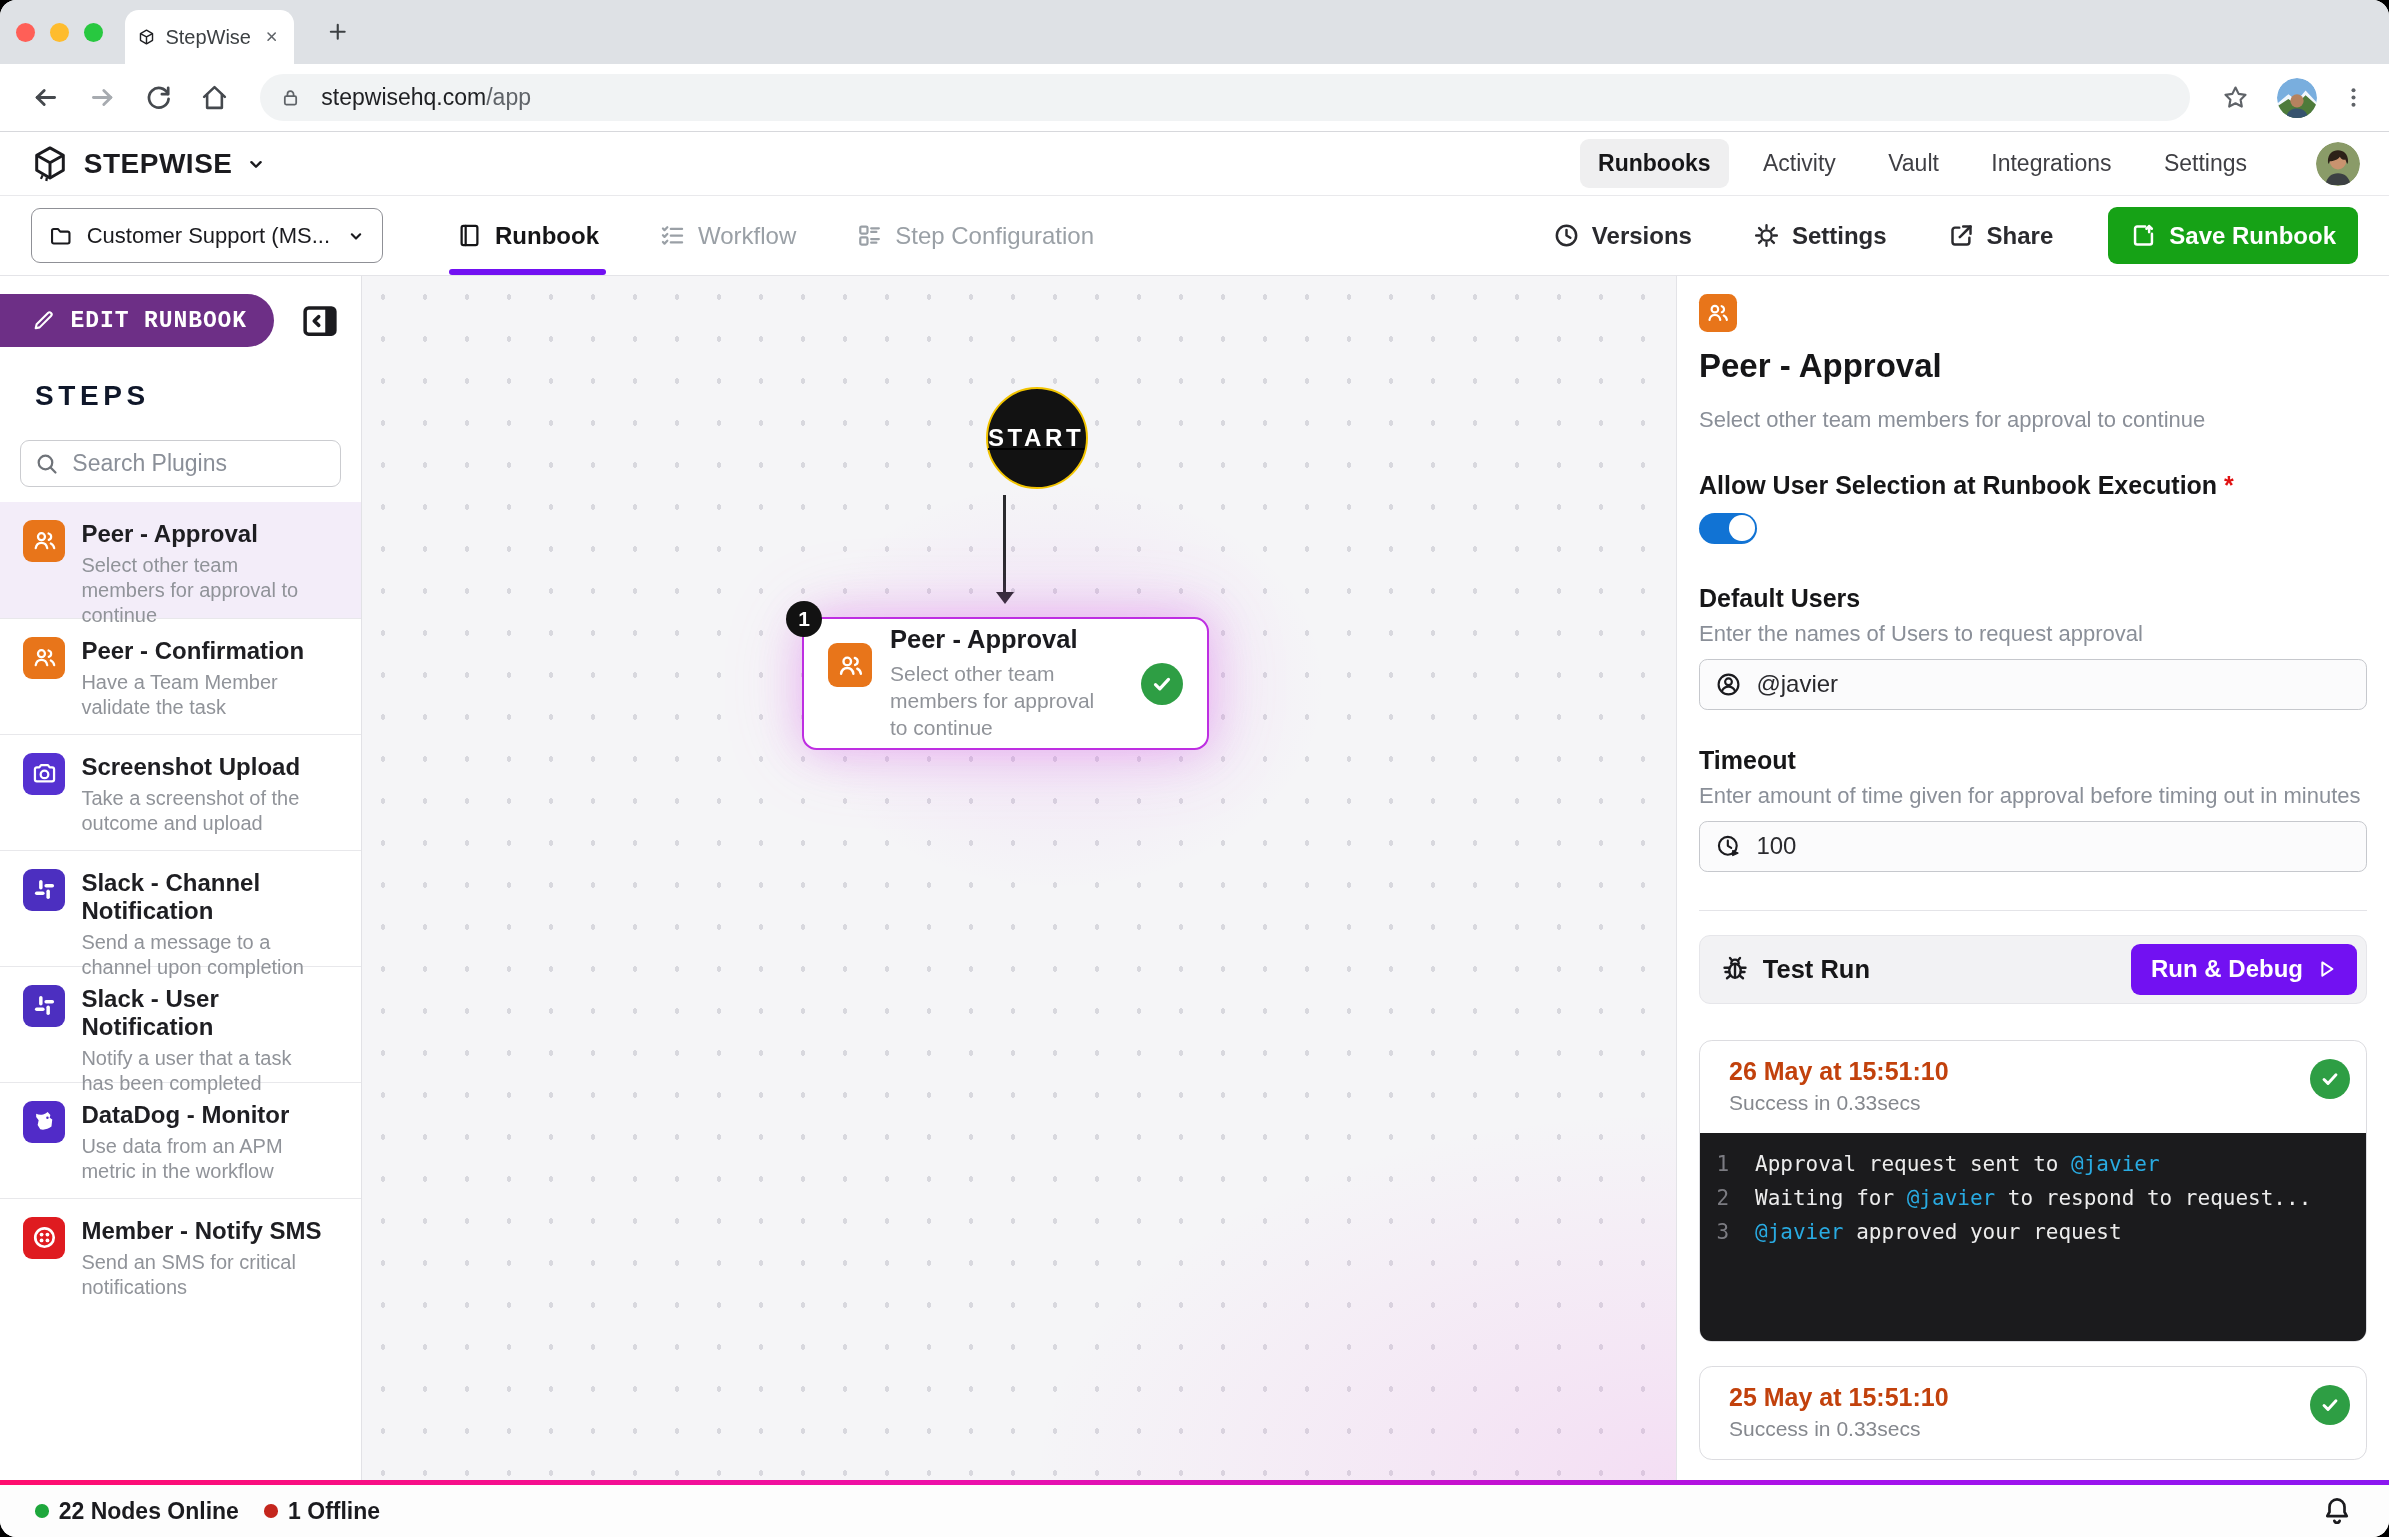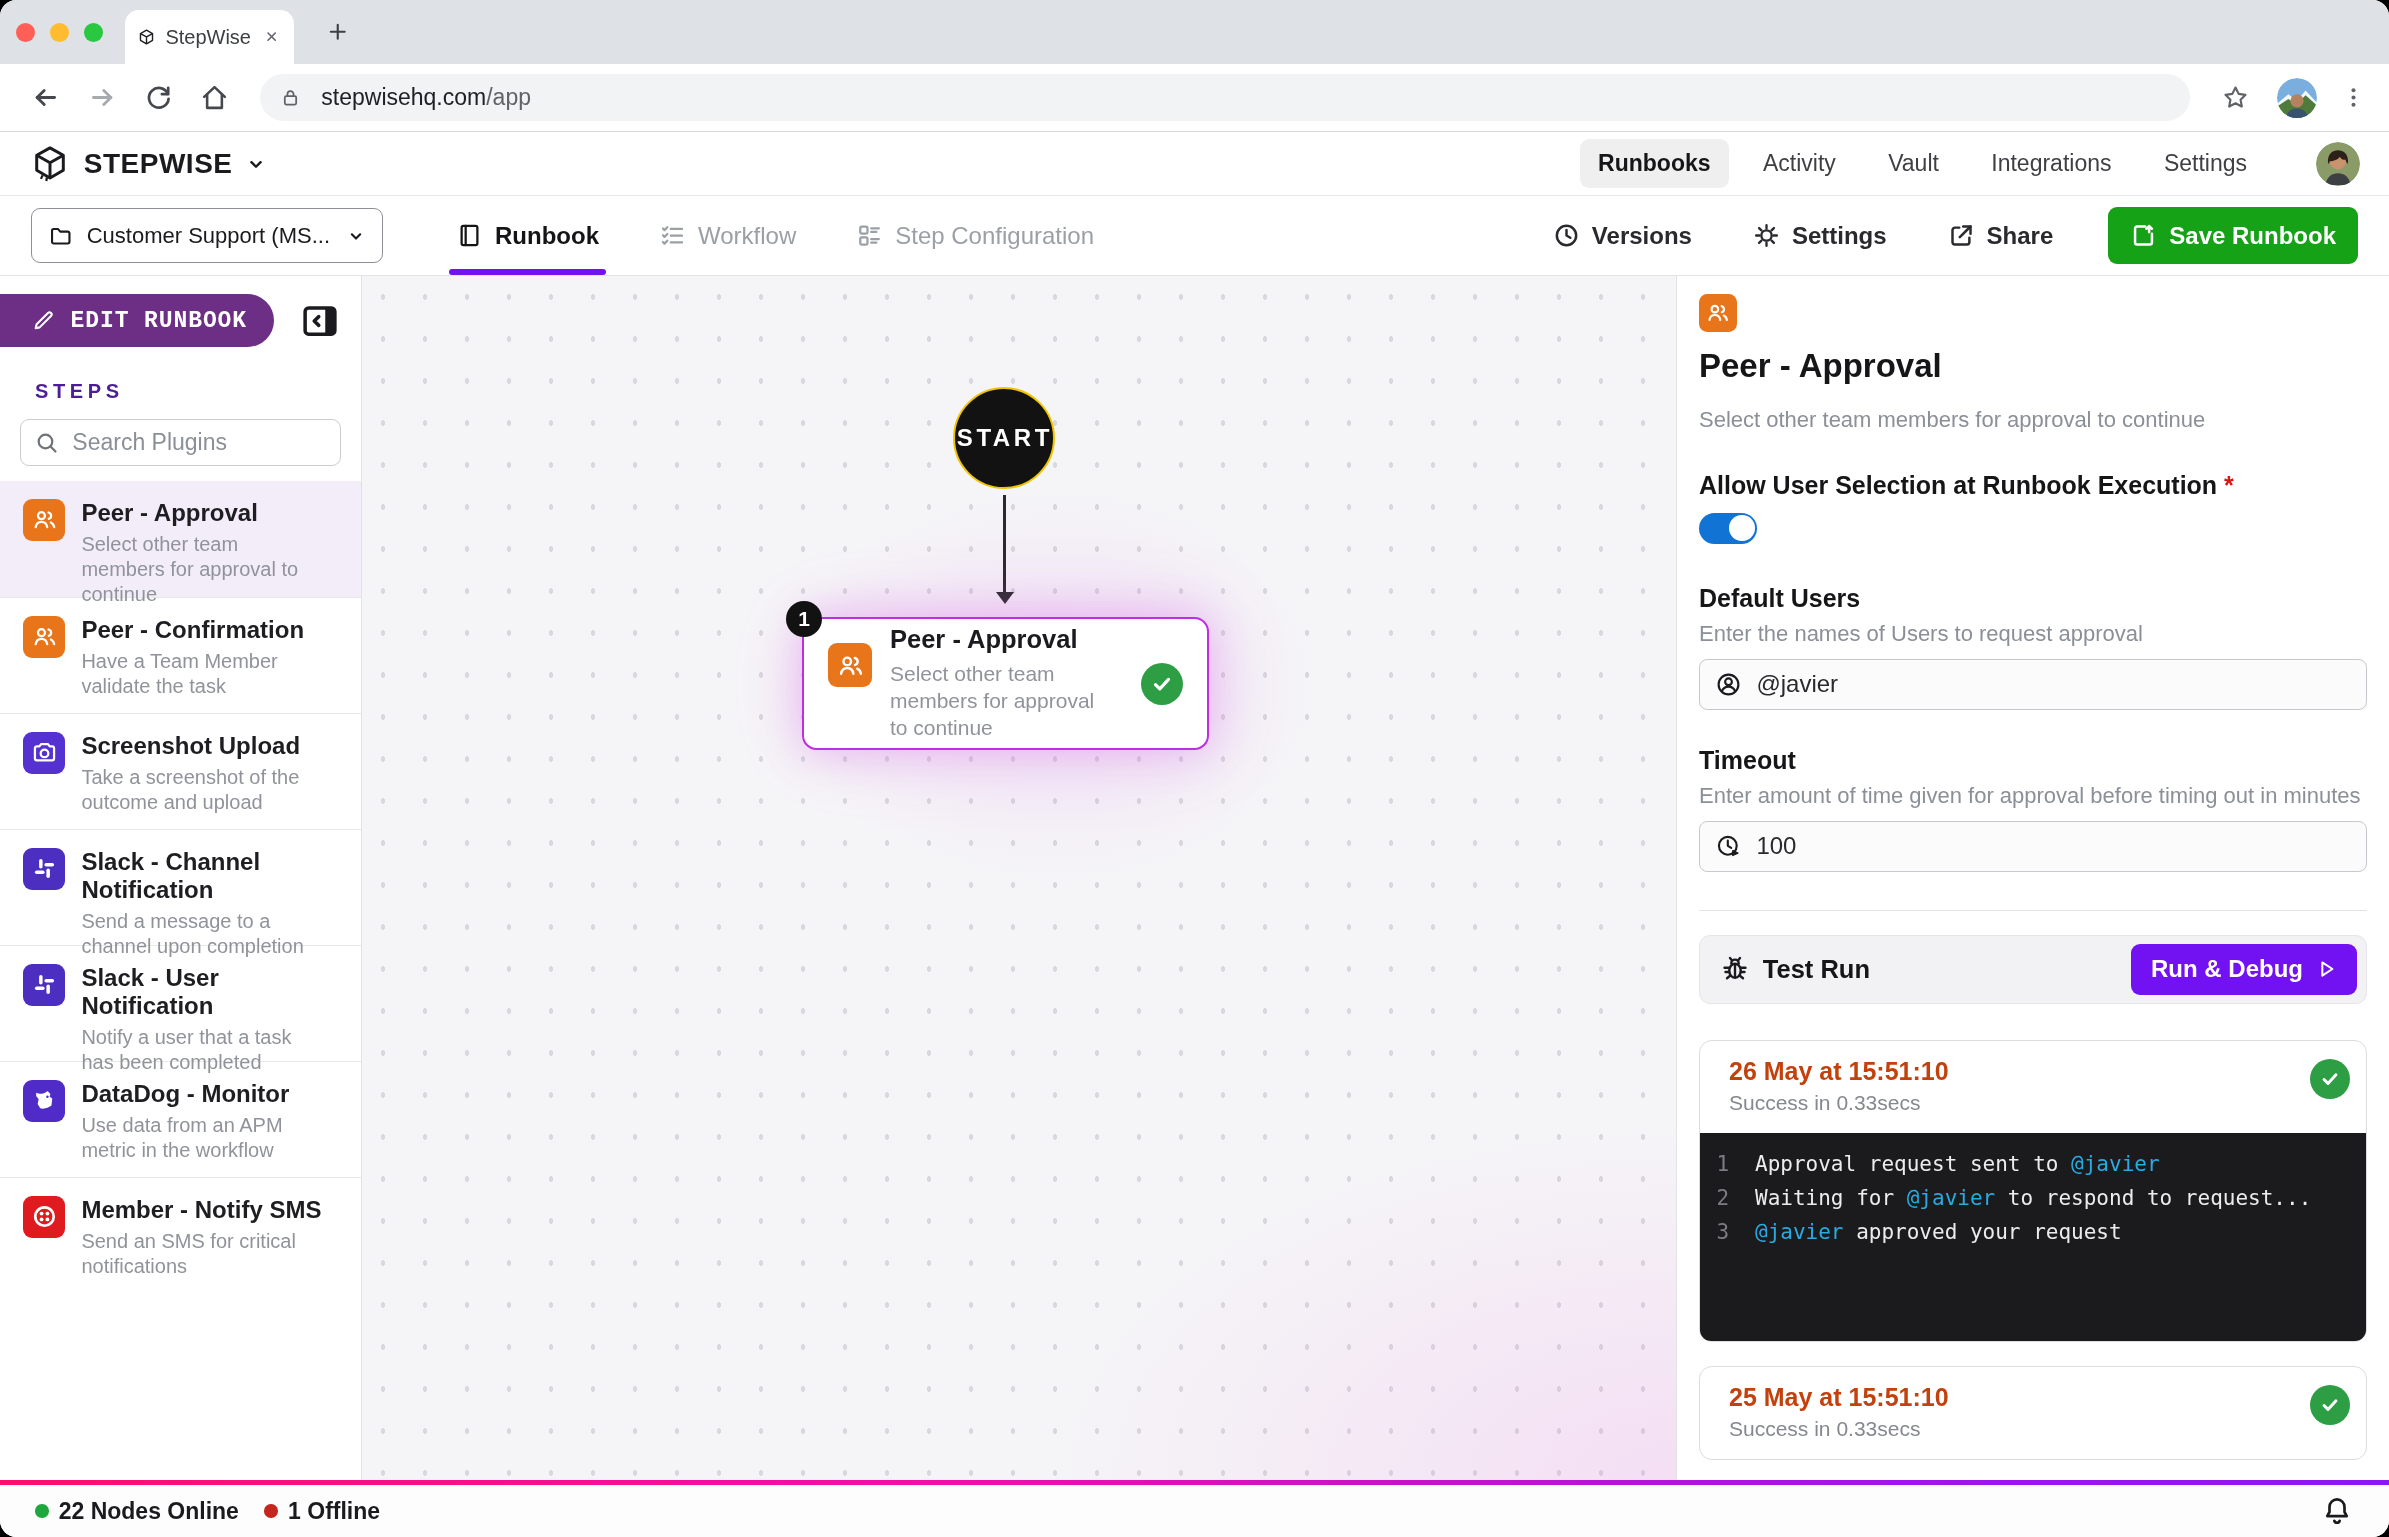--- a/index.html
+++ b/index.html
@@ -63,21 +63,21 @@
   
   .content{flex:1;display:flex;min-height:0;}
 
   
   .sidebar{width:362px;background:#fff;border-right:0.9px solid #E2E2E6;display:flex;flex-direction:column;flex:none;}
   .editrow{display:flex;align-items:center;margin-top:18px;}
   .editbtn{width:274px;height:53px;background:#6D2F86;border:none;border-radius:0 26.5px 26.5px 0;display:flex;align-items:center;gap:14.6px;padding:0 0 0 31px;cursor:pointer;font-family:Liberation Mono, monospace;}
   .editbtn .pic{width:25px;height:25px;color:#fff;flex:none;}
   .editbtn span{color:#fff;font-size:23px;font-weight:800;letter-spacing:0.9px;font-family:inherit;}
   .collapse{width:42px;height:42px;color:#1B1B1F;margin-left:auto;margin-right:20px;cursor:pointer;}
-  .steps-h{margin:33px 0 0 35px;font-size:20px;font-weight:800;letter-spacing:4.6px;color:#4c1d95;}
+  .steps-h{margin:33px 0 12px 35px;font-size:28px;font-weight:800;letter-spacing:4.6px;color:#0f172a;}
   .psearch{margin:16.4px 20px 0 20px;height:47px;border:1.8px solid #CBCCD0;border-radius:9px;display:flex;align-items:center;gap:11px;padding:0 12.8px;}
   .psearch .mag{width:25.5px;height:25.5px;color:#6F7379;flex:none;}
   .psearch input{border:none;outline:none;background:transparent;font-family:inherit;font-size:23px;color:#333;width:100%;}
   .psearch input::placeholder{color:#8A8F98;}
   .pluglist{margin-top:14.6px;}
   .plugin{display:flex;gap:16.4px;padding:18px 14.6px 0 23px;height:116px;border-top:0.9px solid #E8E8EB;cursor:pointer;background:#fff;}
   .plugin:first-child{border-top:none;}
   .plugin.selected{background:#F3EDF9;}
   .plug-ic{width:42px;height:42px;border-radius:9px;color:#fff;display:flex;align-items:center;justify-content:center;flex:none;}
   .plug-ic svg{width:27px;height:27px;}
@@ -85,21 +85,21 @@
   .plug-desc{font-size:20px;color:#909399;line-height:1.25;margin-top:5.5px;max-width:228px;}
 
   
   .canvas{flex:1;position:relative;background-color:#F5F5F7;
     background-image:
       radial-gradient(383px 292px at 53% 34%, rgba(200,70,235,.10), transparent 70%),
       radial-gradient(894px 511px at 100% 100%, rgba(238,110,228,.17), transparent 72%),
       radial-gradient(2.2px 3.1px at 21px 21px, #D8D8DE 98%, transparent);
     background-size:auto,auto,42px 42px;
     background-repeat:no-repeat,no-repeat,repeat;}
-  .startnode{position:absolute;left:591px;top:111px;width:102px;height:102px;border-radius:50%;background:#121212;border:2.7px solid #F2C400;display:flex;align-items:center;justify-content:flex-end;}
+  .startnode{position:absolute;left:624px;top:111px;width:102px;height:102px;border-radius:50%;background:#121212;border:2.7px solid #F2C400;display:flex;align-items:center;justify-content:flex-start;text-decoration:underline;}
   .startnode span{color:#fff;font-size:24px;font-weight:700;letter-spacing:3.6px;}
   .flowline{position:absolute;left:641px;top:219px;width:2.7px;height:97px;background:#2A2A2E;}
   .flowhead{position:absolute;left:634px;top:316px;width:0;height:0;border-left:9px solid transparent;border-right:9px solid transparent;border-top:12.8px solid #2A2A2E;}
   .stepcard{position:absolute;left:440px;top:341px;width:407px;height:133px;background:#fff;border:2.7px solid #BE2EE2;border-radius:14.6px;box-shadow:0 0 41px rgba(200,60,235,.28),0 0 82px rgba(233,105,230,.20);display:flex;align-items:center;gap:18px;padding:0 24px;}
   .badge{position:absolute;left:-18px;top:-18px;width:36px;height:36px;border-radius:50%;background:#121212;color:#fff;font-size:21px;font-weight:700;display:flex;align-items:center;justify-content:center;}
   .node-ic{width:44px;height:44px;border-radius:9px;color:#fff;display:flex;align-items:center;justify-content:center;flex:none;align-self:flex-start;margin-top:24px;}
   .node-ic svg{width:29px;height:29px;}
   .node-title{font-size:25.5px;font-weight:600;color:#1B1B1F;}
   .node-desc{font-size:21px;color:#909399;line-height:1.3;margin-top:5.5px;max-width:219px;}
   .checkdot{width:42px;height:42px;border-radius:50%;background:#2E9E44;display:flex;align-items:center;justify-content:center;flex:none;margin-left:auto;}

